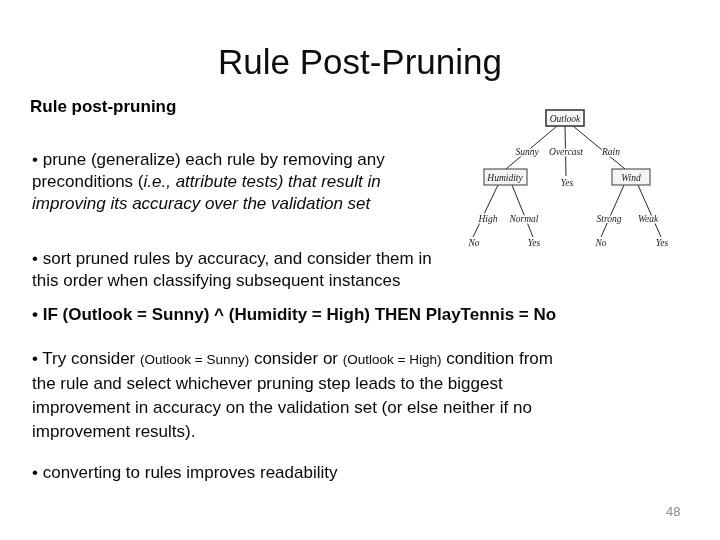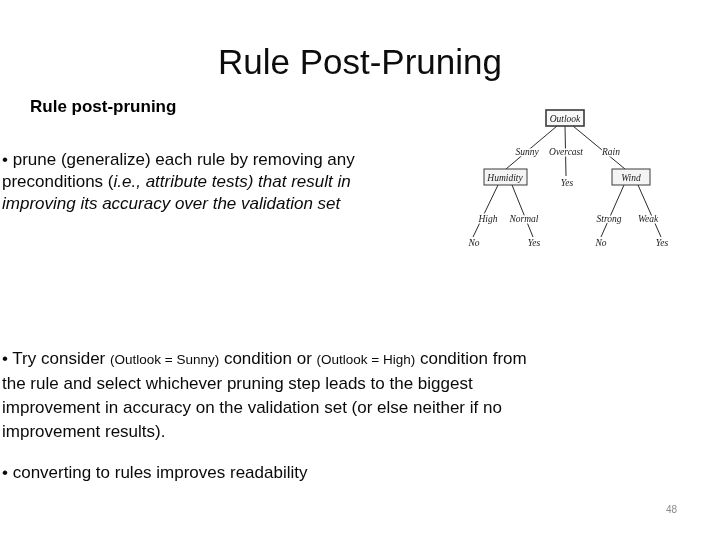--- a/index.html
+++ b/index.html
@@ -29,21 +29,21 @@
   .subheading {
     position: absolute;
     left: 30px;
     top: 97px;
     font-size: 17px;
     font-weight: bold;
   }
 
   .bullet {
     position: absolute;
-    left: 2px;
+    left: 32px;
     font-size: 17px;
     line-height: 22px;
     color: #0a0a0a;
   }
 
   .b1 { top: 149px; width: 410px; }
   .b1 .italic { font-style: italic; }
 
   .b2 { top: 248px; width: 402px; }
 
@@ -51,21 +51,21 @@
 
   .b4 { top: 347px; width: 545px; line-height: 24px; }
   .b4 .small-bold { font-size: 13.5px; font-weight: normal; }
 
   .b5 { top: 462px; white-space: nowrap; }
 
   .page-num {
     position: absolute;
     left: 666px;
     top: 504px;
-    font-size: 10px;
+    font-size: 13px;
     color: #8a8a8a;
   }
 
   .tree {
     position: absolute;
     left: 440px;
     top: 100px;
   }
   .tree line {
     stroke: #2a2a2a;
@@ -99,23 +99,25 @@
 <body>
 
 <div class="slide">
 
   <div class="title">Rule Post-Pruning</div>
 
   <div class="subheading">Rule post-pruning</div>
 
   <div class="bullet b1"><span>• prune (generalize) each rule by removing any preconditions (</span><span class="italic">i.e., attribute tests) that result in improving its accuracy over the validation set</span></div>
 
+  <div class="bullet b2">• sort pruned rules by accuracy, and consider them in this order when classifying subsequent instances</div>
 
+  <div class="bullet b3">• IF (Outlook = Sunny) ^ (Humidity = High) THEN PlayTennis = No</div>
 
-  <div class="bullet b4"><span>• Try consider </span><span class="small-bold">(Outlook = Sunny)</span><span> condition or </span><span class="small-bold">(Outlook = High)</span><span> condition from the rule and select whichever pruning step leads to the biggest improvement in accuracy on the validation set (or else neither if no improvement results).</span></div>
+  <div class="bullet b4"><span>• Try consider </span><span class="small-bold">(Outlook = Sunny)</span><span> consider or </span><span class="small-bold">(Outlook = High)</span><span> condition from the rule and select whichever pruning step leads to the biggest improvement in accuracy on the validation set (or else neither if no improvement results).</span></div>
 
   <div class="bullet b5">• converting to rules improves readability</div>
 
   <svg class="tree" width="270" height="155" viewBox="0 0 270 155" xmlns="http://www.w3.org/2000/svg">
 
     <line x1="117" y1="26" x2="66" y2="69"></line>
     <line x1="125" y1="26" x2="126" y2="76"></line>
     <line x1="133" y1="26" x2="185" y2="69"></line>
     <line x1="58" y1="85" x2="33" y2="137"></line>
     <line x1="72" y1="85" x2="93" y2="137"></line>

